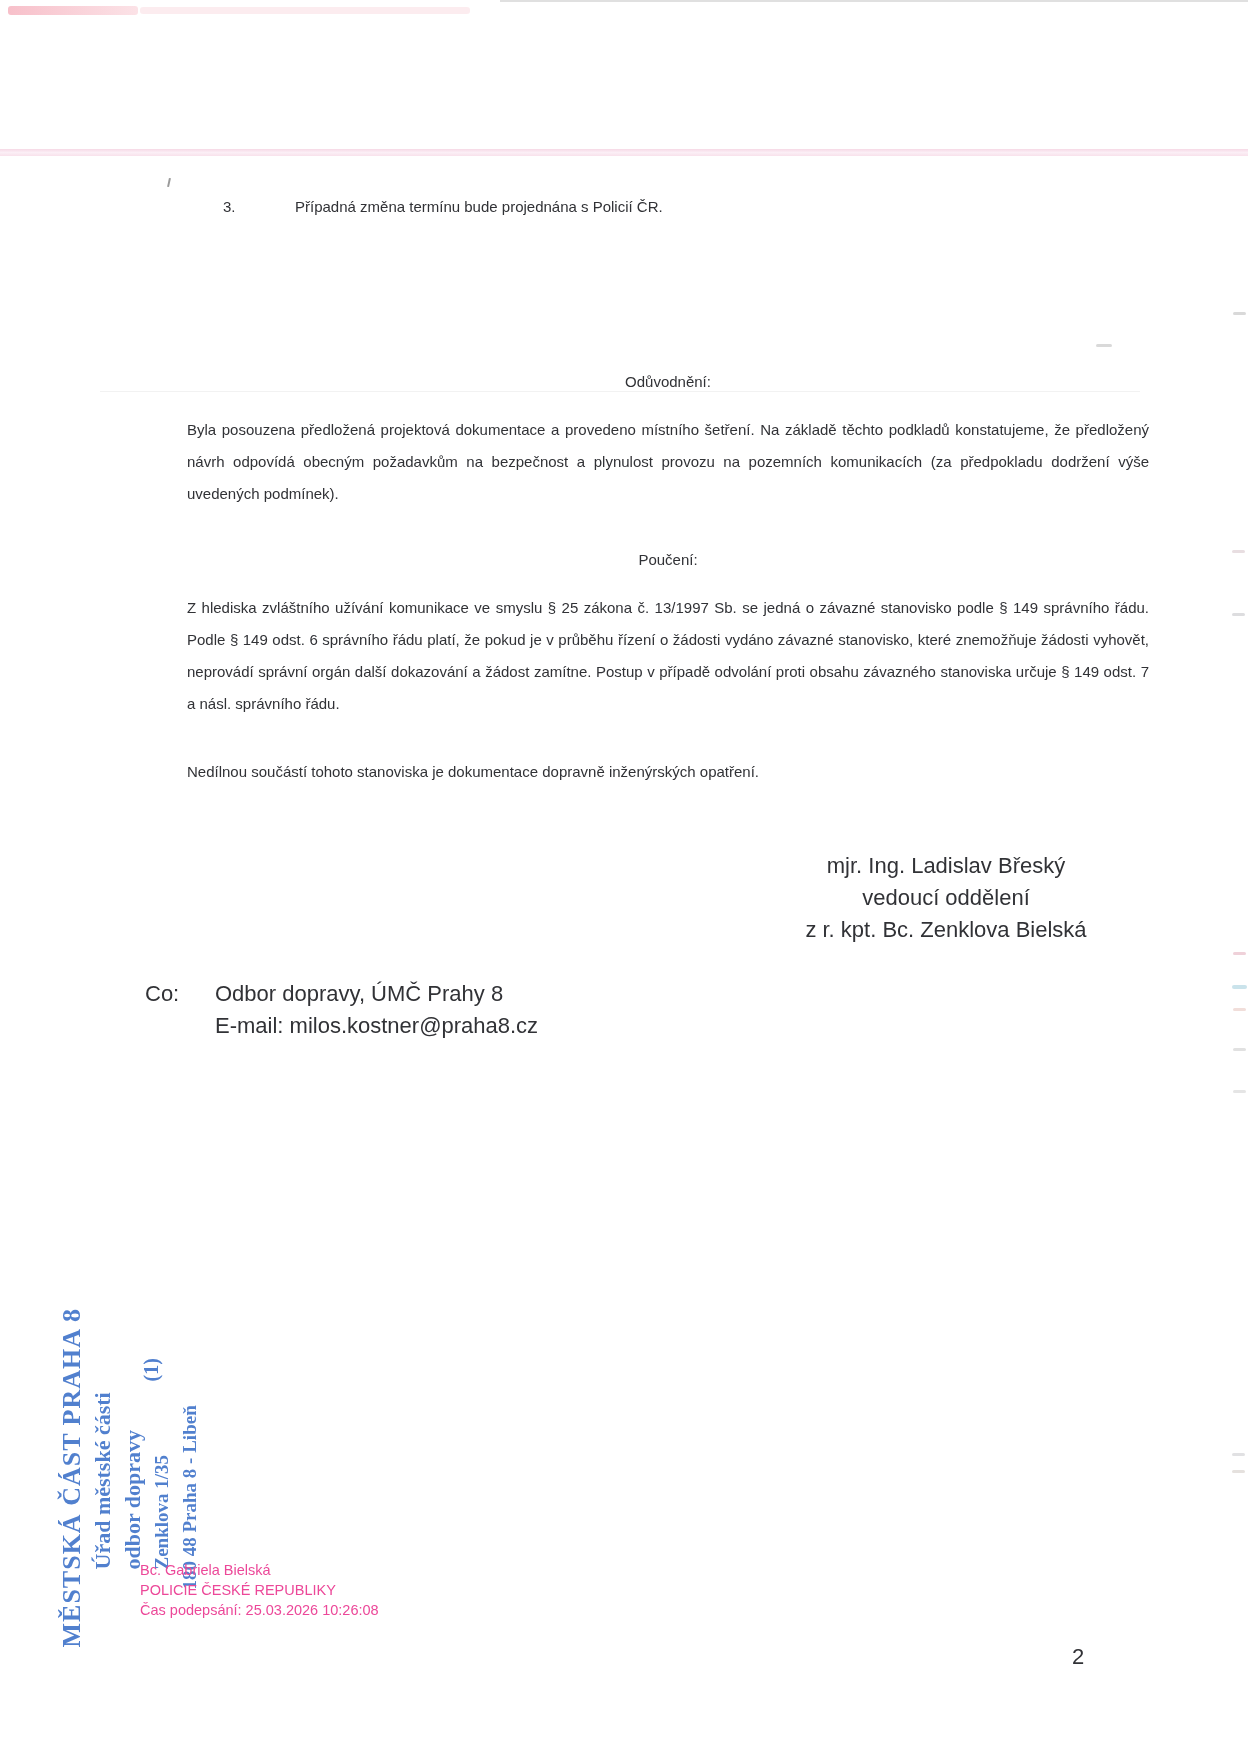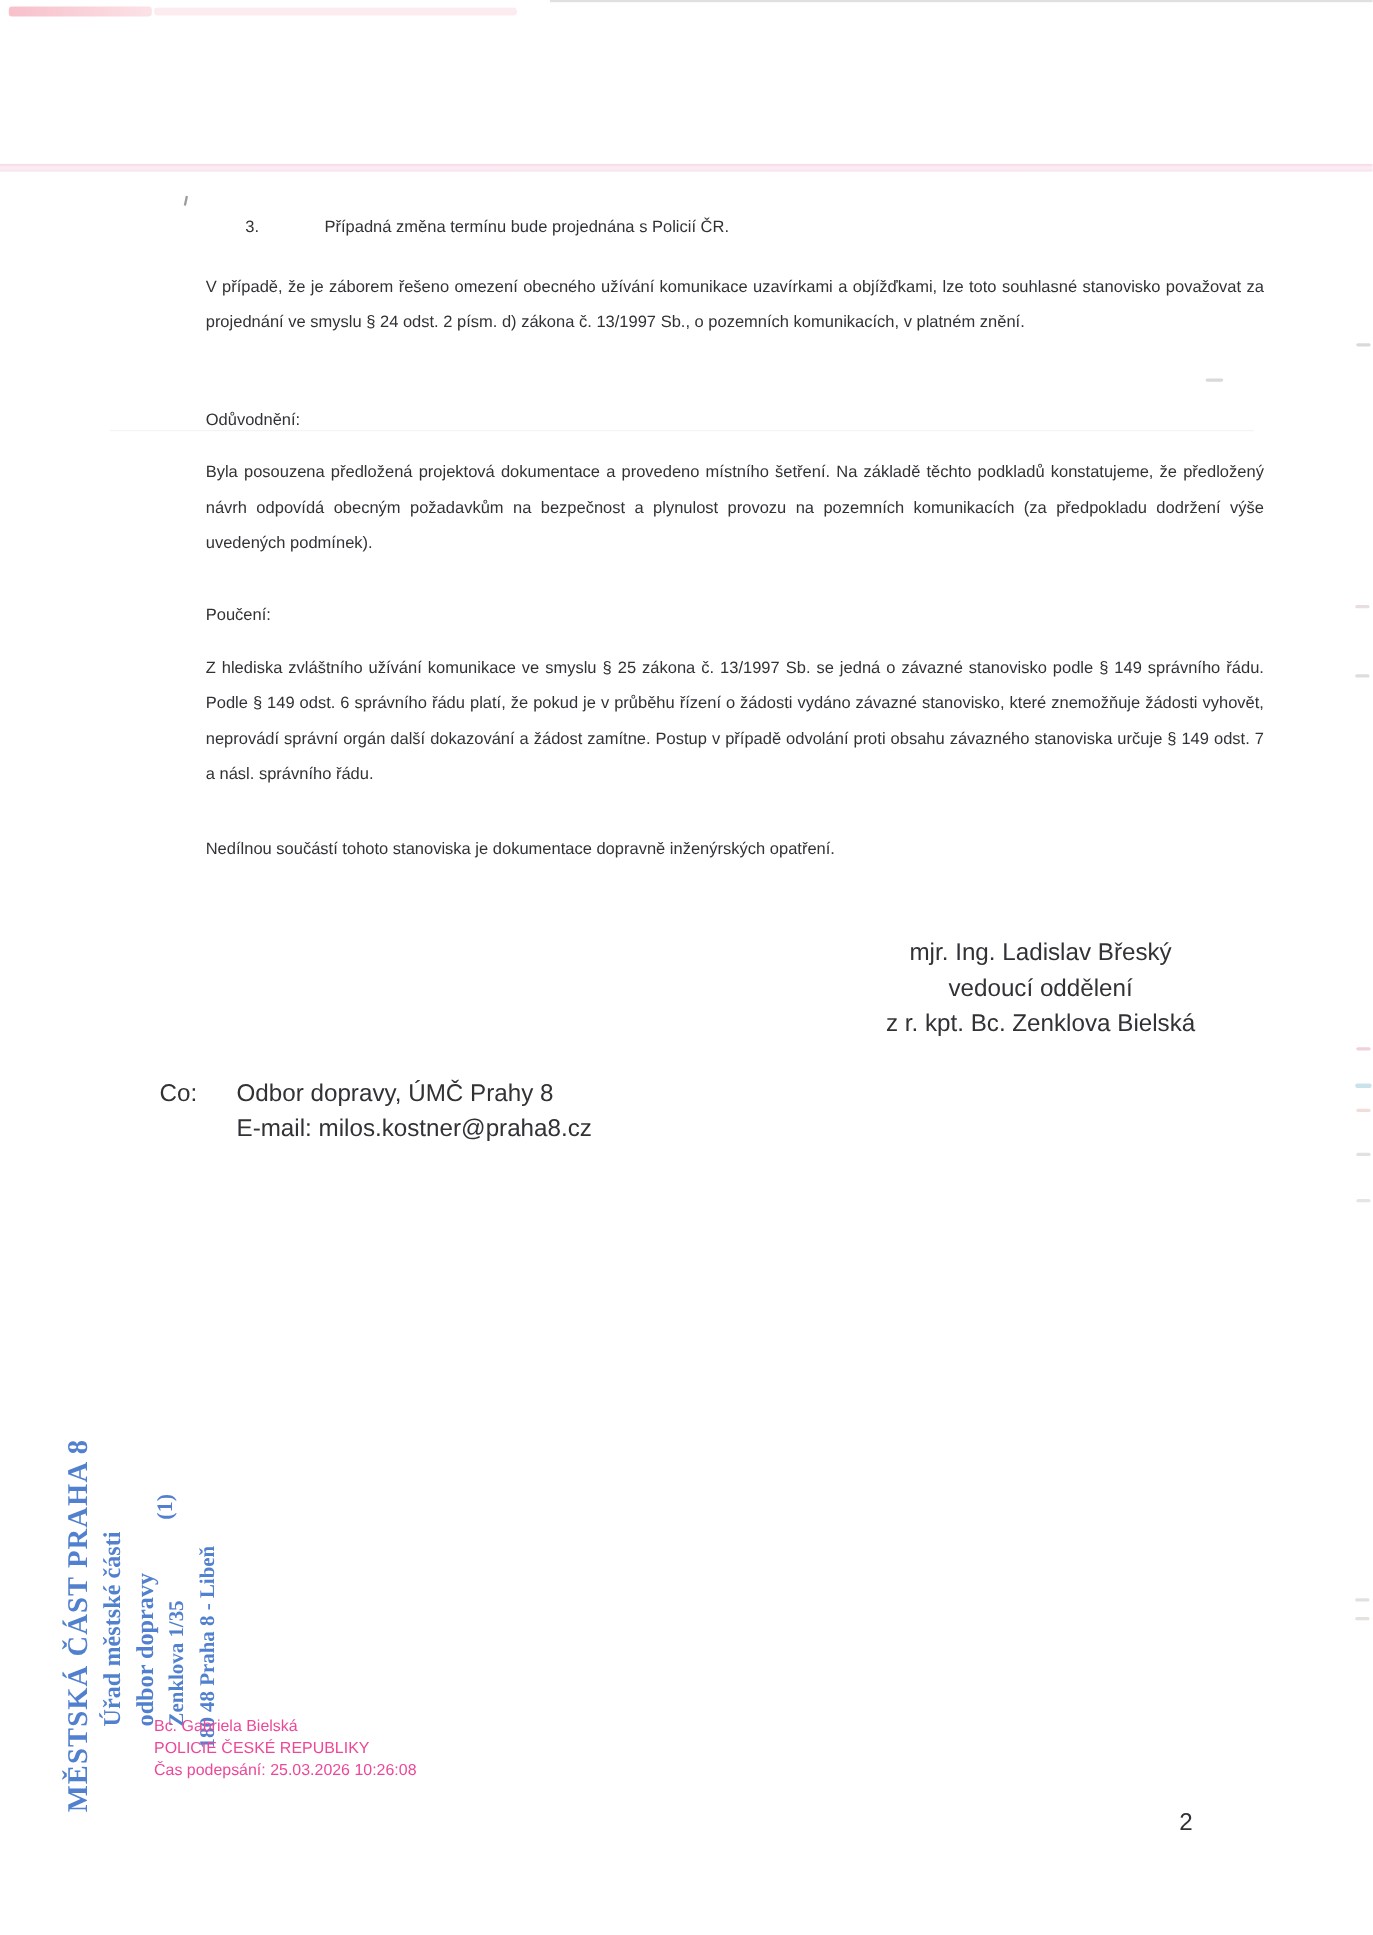--- a/index.html
+++ b/index.html
@@ -26,21 +26,21 @@
   .d5 { left:1233px; top:952px;  background:rgba(214,140,160,.4); }
   .d6 { left:1232px; top:985px;  background:rgba(150,200,215,.5); width:15px; height:4px; }
   .d7 { left:1233px; top:1008px; background:rgba(214,160,150,.35); }
   .d8 { left:1233px; top:1048px; background:rgba(170,170,170,.35); }
   .d9 { left:1233px; top:1090px; background:rgba(170,170,170,.3); }
   .d10{ left:1232px; top:1453px; background:rgba(180,180,185,.4); }
   .d11{ left:1232px; top:1470px; background:rgba(180,170,160,.35); }
   
   .textcol { position:absolute; left:143px; width:962px; font-size:15px; line-height:32px;margin-left:44px; }
   .justify { text-align:justify; text-align-last:left; }
-  .center  { text-align:left; }
+  .center  { text-align:center; }
   .item3 { top:191px; }
   .item3 .num { display:inline-block; width:72px; padding-left:36px; box-sizing:content-box; }
   .para1 { top:245px; }
   .head1 { top:366px; }
   .para2 { top:414px; }
   .head2 { top:544px; }
   .para3 { top:592px; }
   .para4 { top:756px; }
   .sigblock { position:absolute; left:726px; top:850px; width:440px; text-align:center;
               font-size:22px; line-height:32px; }
@@ -84,21 +84,20 @@
   <div class="dash d7"></div>
   <div class="dash d8"></div>
   <div class="dash d9"></div>
   <div class="dash d10"></div>
   <div class="dash d11"></div>
 
   <div class="textcol item3">
     <span class="num">3.</span><span>Případná změna termínu bude projednána s Policií ČR.</span>
   </div>
 
-  <div class="textcol justify para1">V případě, že je záborem řešeno omezení obecného užívání komunikace uzavírkami a objížďkami, lze toto souhlasné stanovisko považovat za projednání ve smyslu § 24 odst. 2 písm. d) zákona č. 13/1997 Sb., o pozemních komunikacích, v platném znění.</div>
 
   <div class="textcol center head1">Odůvodnění:</div>
 
   <div class="textcol justify para2">Byla posouzena předložená projektová dokumentace a provedeno místního šetření. Na základě těchto podkladů konstatujeme, že předložený návrh odpovídá obecným požadavkům na bezpečnost a plynulost provozu na pozemních komunikacích (za předpokladu dodržení výše uvedených podmínek).</div>
 
   <div class="textcol center head2">Poučení:</div>
 
   <div class="textcol justify para3">Z hlediska zvláštního užívání komunikace ve smyslu § 25 zákona č. 13/1997 Sb. se jedná o závazné stanovisko podle § 149 správního řádu. Podle § 149 odst. 6 správního řádu platí, že pokud je v průběhu řízení o žádosti vydáno závazné stanovisko, které znemožňuje žádosti vyhovět, neprovádí správní orgán další dokazování a žádost zamítne. Postup v případě odvolání proti obsahu závazného stanoviska určuje § 149 odst. 7 a násl. správního řádu.</div>
 
   <div class="textcol para4">Nedílnou součástí tohoto stanoviska je dokumentace dopravně inženýrských opatření.</div>

